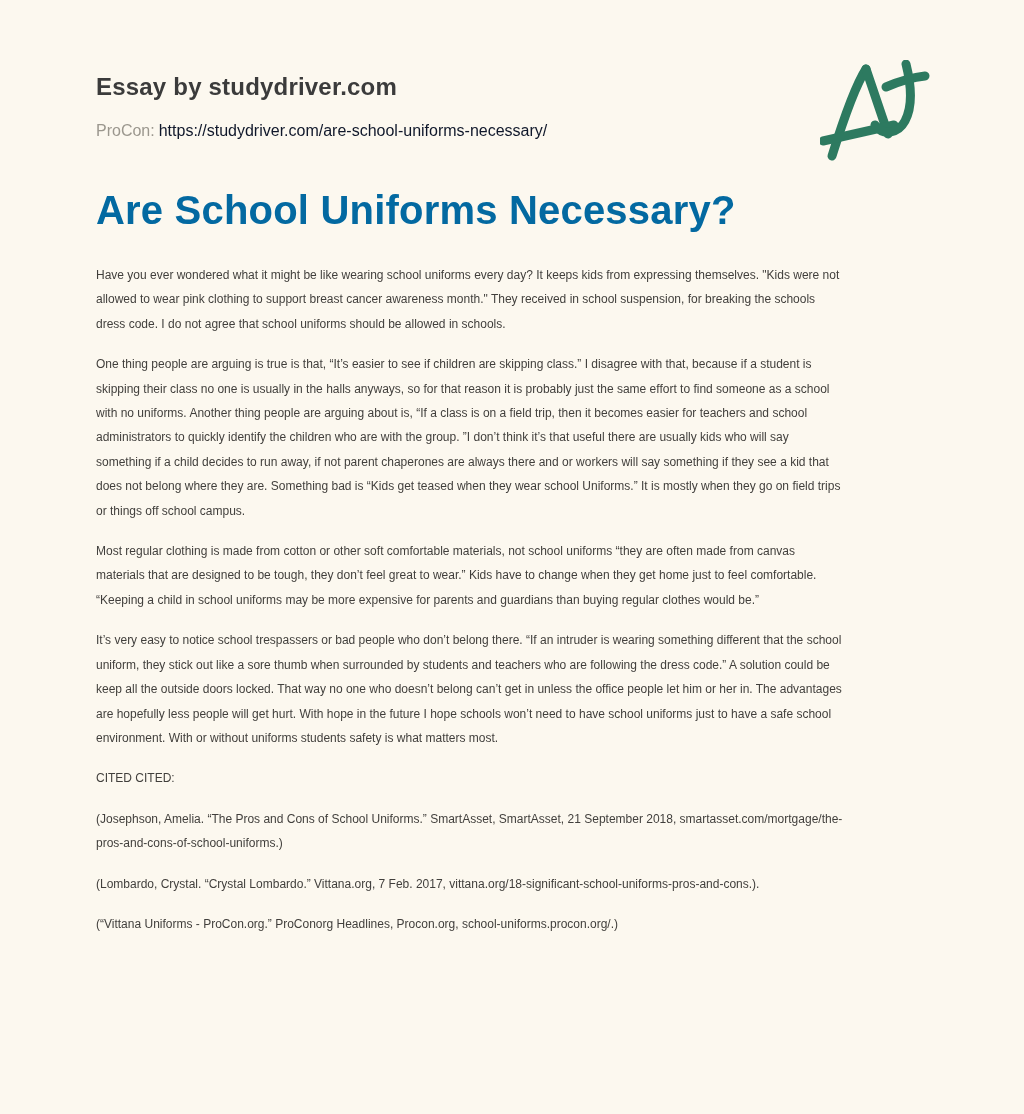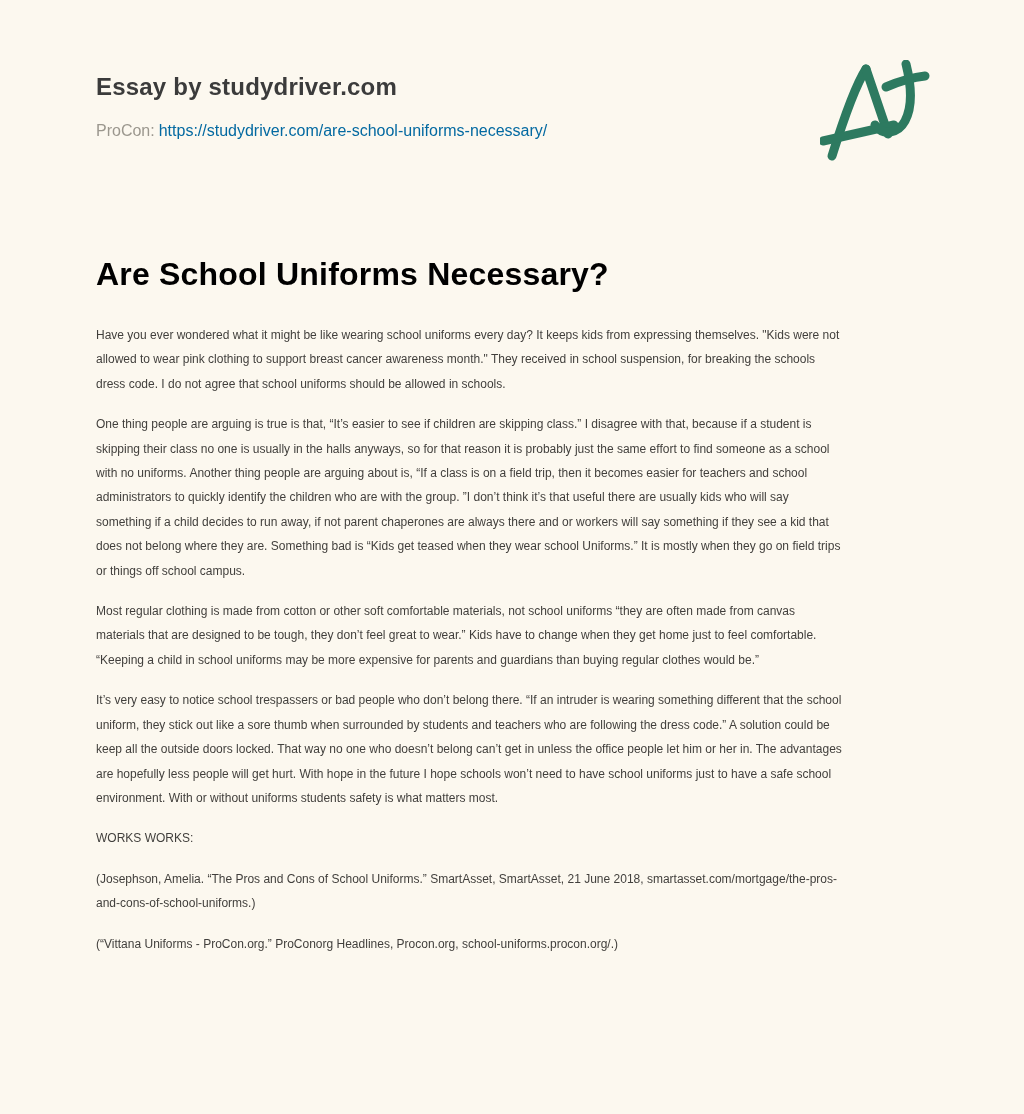--- a/index.html
+++ b/index.html
@@ -24,36 +24,36 @@
     font-weight: bold;
     color: #3b3b3b;
     letter-spacing: 0.2px;
   }
   .source-line {
     margin-top: 21px;
     font-size: 16px;
     color: #9b978e;
   }
   .source-line a {
-    color: #0369a1;
+    color: #0f172a;
     text-decoration: none;
     margin-left: 4px;
   }
   .logo {
     position: absolute;
     top: 60px;
     left: 724px;
     width: 110px;
     height: 102px;
   }
   .essay-title {
-    margin-top: 116px;
-    font-size: 32px;
+    margin-top: 48px;
+    font-size: 40px;
     font-weight: bold;
-    color: #000000;
+    color: #0369a1;
     letter-spacing: 0.2px;
   }
   .essay-body { margin-top: 30px; }
   .essay-body p {
     font-size: 12px;
     line-height: 24.4px;
     color: #413f3c;
     margin: 0 0 16px 0;
     max-width: 832px;
   }
@@ -84,19 +84,20 @@
   </div>
 
   <h1 class="essay-title">Are School Uniforms Necessary?</h1>
 
   <div class="essay-body">
     <p>Have you ever wondered what it might be like wearing school uniforms every day? It keeps kids from expressing themselves. "Kids were not allowed to wear pink clothing to support breast cancer awareness month." They received in school suspension, for breaking the schools dress code. I do not agree that school uniforms should be allowed in schools.</p>
     <p>One thing people are arguing is true is that, “It’s easier to see if children are skipping class.” I disagree with that, because if a student is skipping their class no one is usually in the halls anyways, so for that reason it is probably just the same effort to find someone as a school with no uniforms. Another thing people are arguing about is, “If a class is on a field trip, then it becomes easier for teachers and school administrators to quickly identify the children who are with the group. ”I don’t think it’s that useful there are usually kids who will say something if a child decides to run away, if not parent chaperones are always there and or workers will say something if they see a kid that does not belong where they are. Something bad is “Kids get teased when they wear school Uniforms.” It is mostly when they go on field trips or things off school campus.</p>
     <p>Most regular clothing is made from cotton or other soft comfortable materials, not school uniforms “they are often made from canvas materials that are designed to be tough, they don’t feel great to wear.” Kids have to change when they get home just to feel comfortable. “Keeping a child in school uniforms may be more expensive for parents and guardians than buying regular clothes would be.”</p>
     <p>It’s very easy to notice school trespassers or bad people who don’t belong there. “If an intruder is wearing something different that the school uniform, they stick out like a sore thumb when surrounded by students and teachers who are following the dress code.” A solution could be keep all the outside doors locked. That way no one who doesn’t belong can’t get in unless the office people let him or her in. The advantages are hopefully less people will get hurt. With hope in the future I hope schools won’t need to have school uniforms just to have a safe school environment. With or without uniforms students safety is what matters most.</p>
 
-    <p>WORKS WORKS:</p>
+    <p>CITED CITED:</p>
 
-    <p>(Josephson, Amelia. “The Pros and Cons of School Uniforms.” SmartAsset, SmartAsset, 21 June 2018, smartasset.com/mortgage/the-pros-and-cons-of-school-uniforms.)</p>
+    <p>(Josephson, Amelia. “The Pros and Cons of School Uniforms.” SmartAsset, SmartAsset, 21 September 2018, smartasset.com/mortgage/the-pros-and-cons-of-school-uniforms.)</p>
+    <p>(Lombardo, Crystal. “Crystal Lombardo.” Vittana.org, 7 Feb. 2017, vittana.org/18-significant-school-uniforms-pros-and-cons.).</p>
     <p>(“Vittana Uniforms - ProCon.org.” ProConorg Headlines, Procon.org, school-uniforms.procon.org/.)</p>
   </div>
 
 </div>
 
 </body></html>

